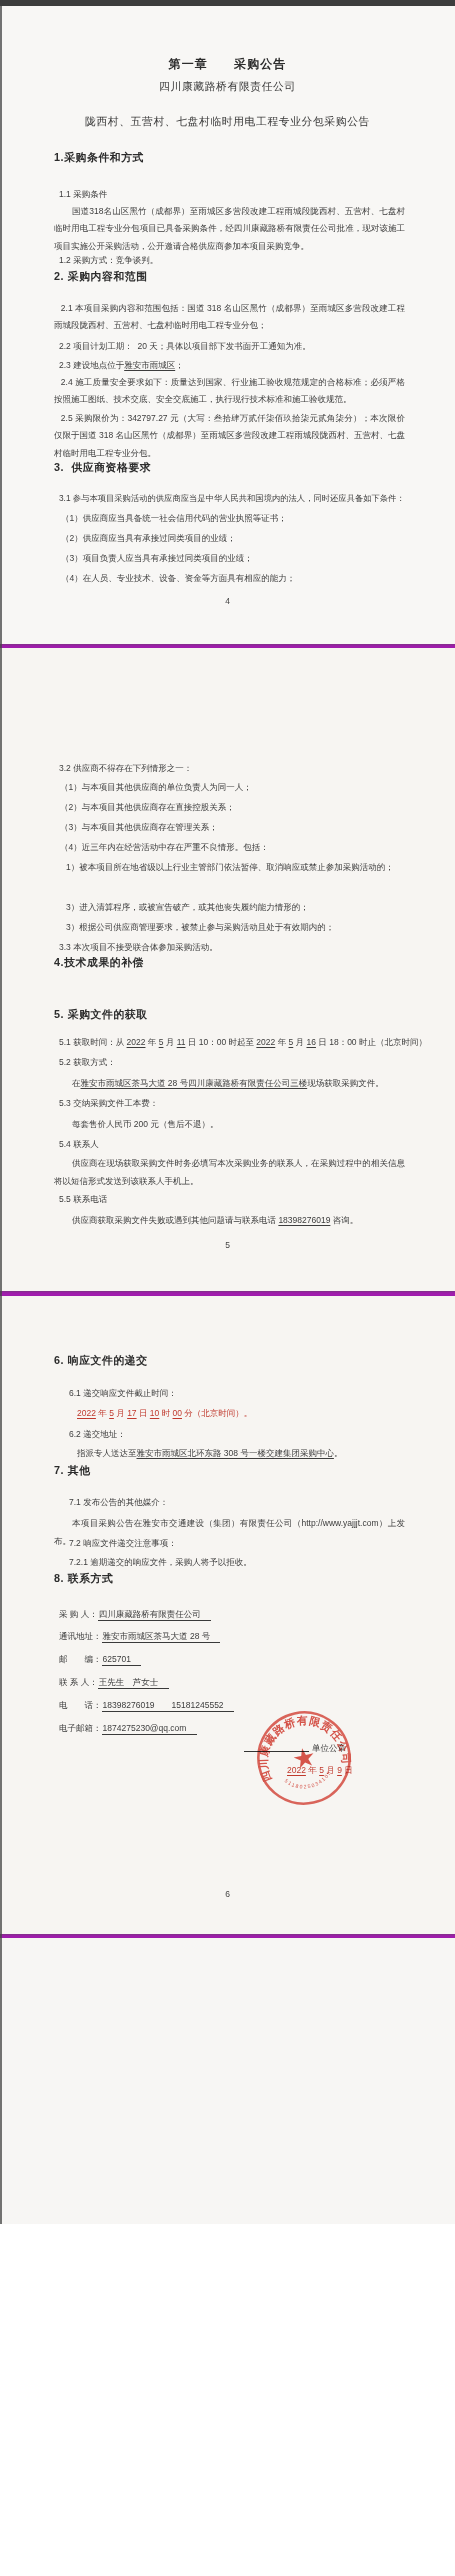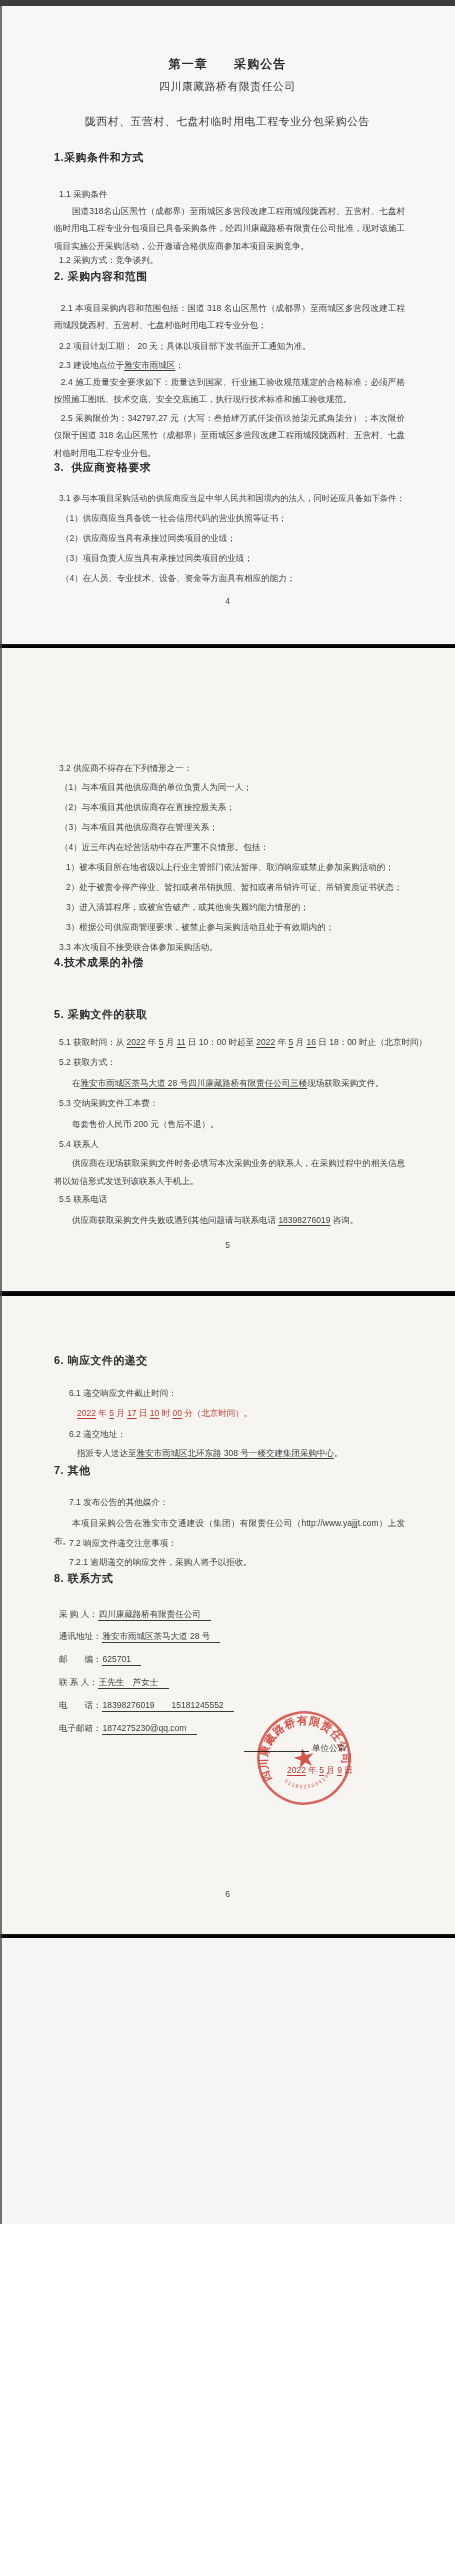--- a/index.html
+++ b/index.html
@@ -1,17 +1,17 @@
 <!DOCTYPE html>
 <html style="font-size:9px"><head>
 <meta charset="utf-8">
 <style>
   html,body{margin:0;padding:0;background:#ffffff;}
   #shot{position:relative;width:455px;height:2224px;overflow:hidden;
-        font-family:"Liberation Sans","DejaVu Sans",sans-serif;background:#000000;}
+        font-family:"Liberation Sans","DejaVu Sans",sans-serif;background:#a21caf;}
   .scan-top{position:absolute;left:0;top:0;width:455px;height:5.7px;background:#3d3d3d;}
   .scan-left{position:absolute;left:0;top:5.7px;width:1.7px;height:2570px;background:#454545;opacity:.75;}
   .pg{position:absolute;left:0;width:455px;background:#f7f5f2;box-shadow:0 0.6px 1.7px rgba(80,80,80,.45);}
   #p1{top:5.7px;height:638px;background:#f8f7f5;}
   #p2{top:648px;height:643px;}
   #p3{top:1296px;height:638px;}
   #p4{top:1938px;height:638px;background:#f7f6f4;}
   .blk{position:absolute;font-size:8.5px;color:#3d3d3d;line-height:17.6px;white-space:pre-wrap;}
   .ctr{left:0;width:455px;text-align:center;}
   .bh{font-weight:700;font-size:10.8px;color:#2c2c2c;letter-spacing:0.6px;}
@@ -66,21 +66,20 @@
     <div class="blk pnum" style="top:587px">4</div>
   </div>
 
   <div class="pg" id="p2">
     <div class="blk" style="left:59px;top:112px">3.2 供应商不得存在下列情形之一：</div>
     <div class="blk" style="left:60px;top:131px">（1）与本项目其他供应商的单位负责人为同一人；</div>
     <div class="blk" style="left:60px;top:151px">（2）与本项目其他供应商存在直接控股关系；</div>
     <div class="blk" style="left:60px;top:171px">（3）与本项目其他供应商存在管理关系；</div>
     <div class="blk" style="left:60px;top:191px">（4）近三年内在经营活动中存在严重不良情形。包括：</div>
     <div class="blk" style="left:66px;top:211px">1）被本项目所在地省级以上行业主管部门依法暂停、取消响应或禁止参加采购活动的；</div>
-    <div class="blk" style="left:66px;top:231px">2）处于被责令停产停业、暂扣或者吊销执照、暂扣或者吊销许可证、吊销资质证书状态；</div>
     <div class="blk" style="left:66px;top:251px">3）进入清算程序，或被宣告破产，或其他丧失履约能力情形的；</div>
     <div class="blk" style="left:66px;top:271px">3）根据公司供应商管理要求，被禁止参与采购活动且处于有效期内的；</div>
     <div class="blk" style="left:59px;top:291px">3.3 本次项目不接受联合体参加采购活动。</div>
 
     <div class="blk bh" style="left:54px;top:306px">4.技术成果的补偿</div>
 
     <div class="blk bh" style="left:54px;top:358px">5. 采购文件的获取</div>
     <div class="blk" style="left:59px;top:386px"><span>5.1 获取时间：从 </span><span class="u">2022</span><span> 年 </span><span class="u">5</span><span> 月 </span><span class="u">11</span><span> 日 10：00 时起至 </span><span class="u">2022</span><span> 年 </span><span class="u">5</span><span> 月 </span><span class="u">16</span><span> 日 18：00 时止（北京时间）</span></div>
     <div class="blk" style="left:59px;top:406px">5.2 获取方式：</div>
     <div class="blk para" style="top:427px"><span>在</span><span class="u">雅安市雨城区茶马大道 28 号四川康藏路桥有限责任公司三楼</span><span>现场获取采购文件。</span></div>

